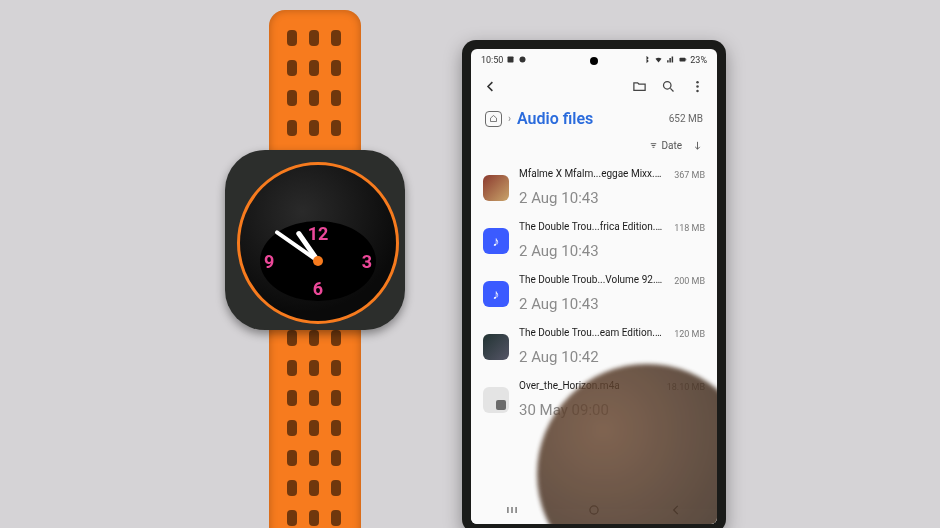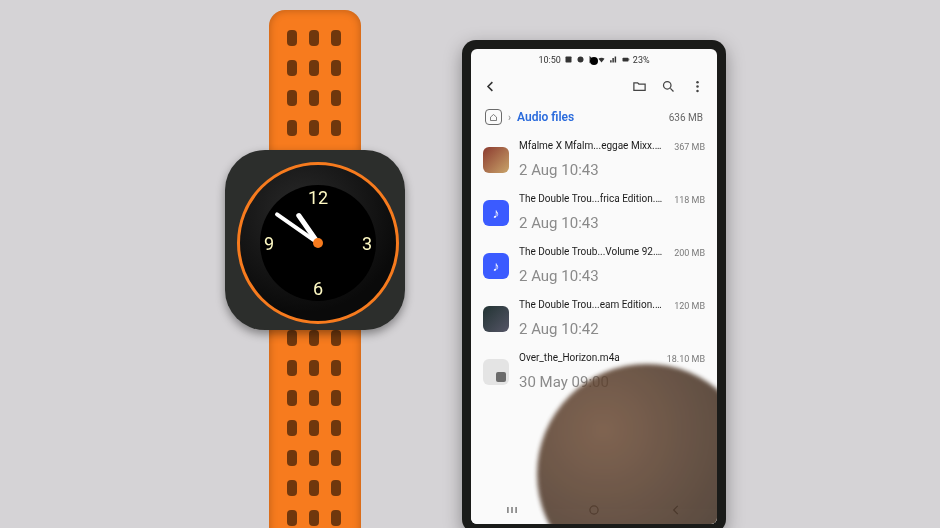--- a/index.html
+++ b/index.html
@@ -44,22 +44,23 @@
     left: 12px; top: 12px; width: 156px; height: 156px;
     border-radius: 50%;
     background: radial-gradient(circle at 40% 30%, #2a2a2a, #0a0a0a 70%);
     border: 3px solid #f77b1e;
   }
   .watch-face {
     position: absolute;
     inset: 20px;
     border-radius: 50%;
     background: #000;
-    color: #fef9c3;
-    font-weight: 400;
+    color: #ec4899;
+    font-weight: 700;
+    margin-top: 36px;
   }
   .watch-num { position: absolute; font-size: 18px; }
   .watch-num.n12 { top: 2px; left: 50%; transform: translateX(-50%); }
   .watch-num.n3  { right: 4px; top: 50%; transform: translateY(-50%); }
   .watch-num.n6  { bottom: 2px; left: 50%; transform: translateX(-50%); }
   .watch-num.n9  { left: 4px; top: 50%; transform: translateY(-50%); }
   .watch-hand {
     position: absolute;
     left: 50%; top: 50%;
     transform-origin: bottom center;
@@ -107,21 +108,21 @@
     background: #000;
     border-radius: 50%;
     z-index: 5;
   }
 
   
   .status {
     height: 22px;
     display: flex;
     align-items: center;
-    justify-content: center;
+    justify-content: space-between;
     padding: 0 10px;
     font-size: 9px;
     color: #333;
   }
   .status .left, .status .right { display: flex; align-items: center; gap: 3px; }
   .status .right span { font-size: 9px; }
   .status svg { width: 9px; height: 9px; }
 
   
   .appbar {
@@ -147,21 +148,21 @@
     width: 15px; height: 14px;
     border: 1px solid #6b6b6b;
     border-radius: 4px;
     display: flex; align-items: center; justify-content: center;
   }
   .crumb .home-box svg { width: 9px; height: 9px; }
   .crumb .chev { color: #888; font-size: 10px; }
   .crumb .folder {
     color: #2a6bdc;
     font-weight: 600;
-    font-size: 12px;
+    font-size: 16px;
   }
   .crumb .size {
     color: #666;
     font-size: 10px;
   }
 
   
   .sortrow {
     display: flex;
     justify-content: flex-end;
@@ -368,23 +369,36 @@
     <div class="crumb">
       <div class="path">
         <span class="home-box">
           <svg viewBox="0 0 24 24" fill="none" stroke="#555" stroke-width="2">
               <path d="M4 11l8-7 8 7v9H4v-9z"></path>
             </svg>
         </span>
         <span class="chev">›</span>
         <span class="folder">Audio files</span>
       </div>
-      <span class="size">636 MB</span>
-    </div>
-
+      <span class="size">652 MB</span>
+    </div>
+
+    <div class="sortrow">
+      <span class="label">
+        <svg viewBox="0 0 24 24" fill="none" stroke="#555" stroke-width="2">
+            <path d="M6 8h12M8 12h8M10 16h4"></path>
+          </svg>
+        <span>Date</span>
+      </span>
+      <span>
+        <svg viewBox="0 0 24 24" fill="none" stroke="#555" stroke-width="2">
+            <path d="M12 4v16M7 15l5 5 5-5"></path>
+          </svg>
+      </span>
+    </div>
 
     <div class="files" id="file-list">
         <div class="file">
           <div class="thumb img1"></div>
           <div class="meta">
             <div class="name">Mfalme X Mfalm...eggae Mixx.mp3</div>
             <div class="sub">2 Aug 10:43</div>
           </div>
           <div class="fsize">367 MB</div>
         </div>

